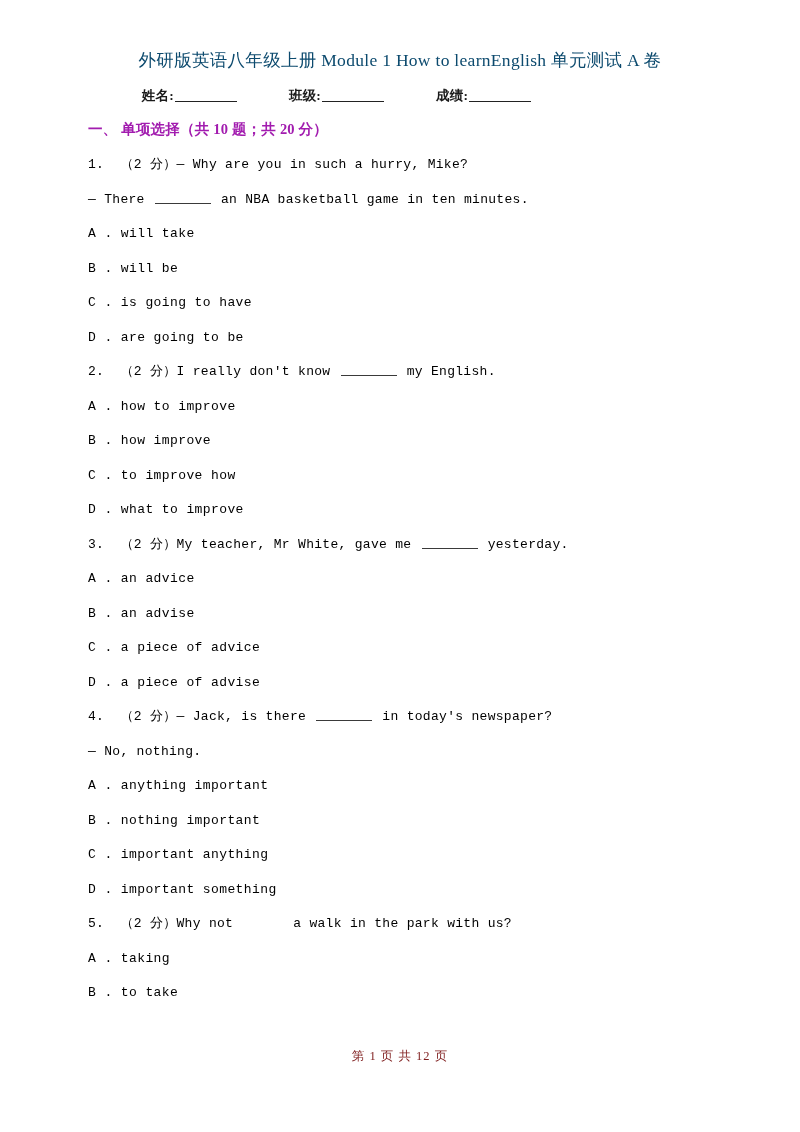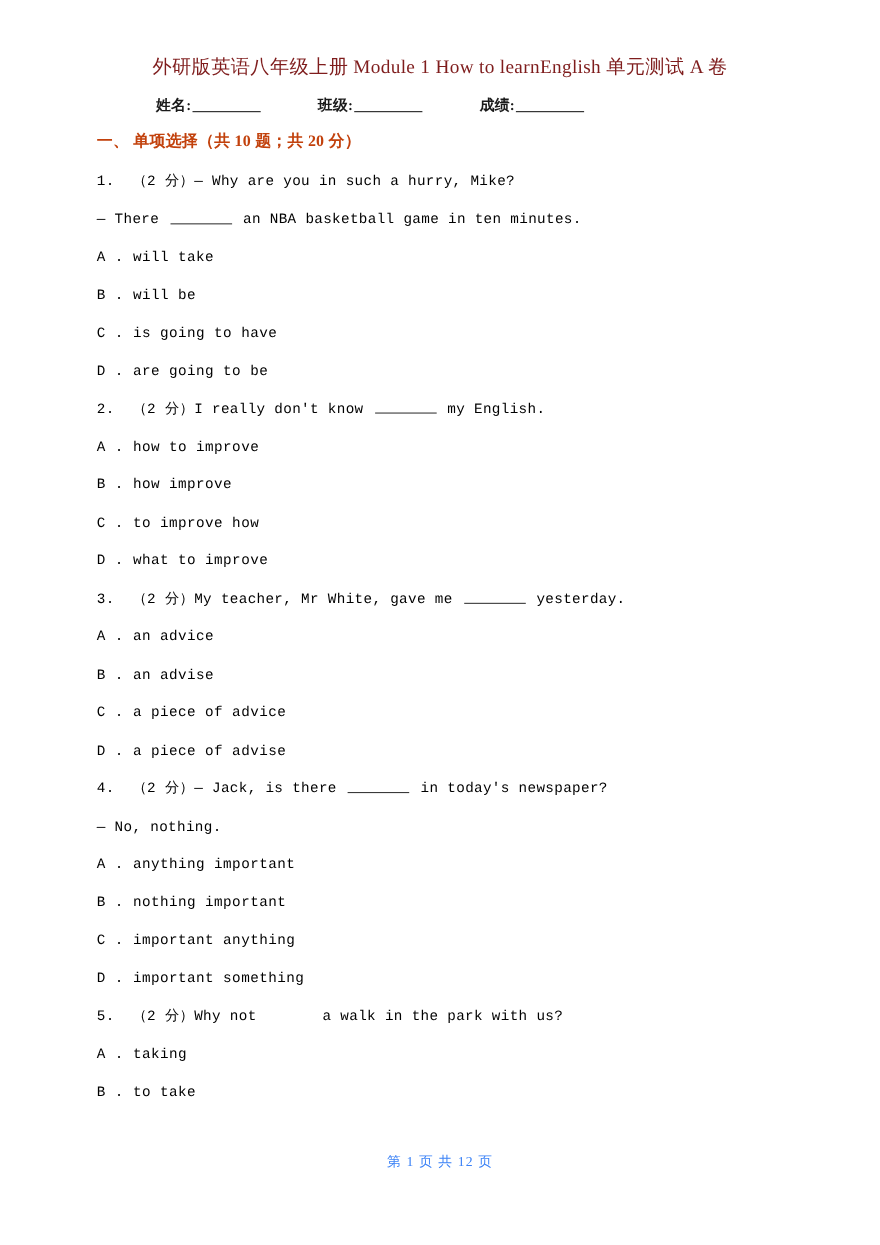--- a/index.html
+++ b/index.html
@@ -28,21 +28,21 @@
   .doc-title {
     position: absolute;
     top: 48px;
     left: 0;
     width: 800px;
     text-align: center;
     font-size: 17.5px;
     line-height: 24px;
     letter-spacing: 0.3px;
     white-space: nowrap;
-    color: #7f1d1d;
+    color: #0c4a6e;
   }
 
   
   .id-row {
     position: absolute;
     top: 86px;
     left: 0;
     width: 673px;
     text-align: center;
     font-size: 13.5px;
@@ -73,21 +73,21 @@
     width: 660px;
   }
 
   .section-head {
     font-size: 14.5px;
     line-height: 18px;
     font-weight: 700;
     letter-spacing: 0.2px;
     margin: 0 0 18px 0;
     white-space: nowrap;
-    color: #c2410c;
+    color: #a21caf;
   }
 
   .line {
     font-size: 13px;
     line-height: 17px;
     margin: 0 0 17.5px 0;
     white-space: pre;
     letter-spacing: 0.35px;
     color: #000000;
     font-family: "Liberation Mono", "DejaVu Sans Mono", monospace;
@@ -116,21 +116,21 @@
   
   .footer {
     position: absolute;
     bottom: 68px;
     left: 0;
     width: 800px;
     text-align: center;
     font-size: 12.5px;
     line-height: 16px;
     letter-spacing: 1px;
-    color: #3b82f6;
+    color: #7f1d1d;
     white-space: nowrap;
   }
 </style>
 </head>
 <body>
 
 <div class="page">
 
   <div class="doc-title">外研版英语八年级上册 Module 1 How to learnEnglish 单元测试 A 卷</div>
 

